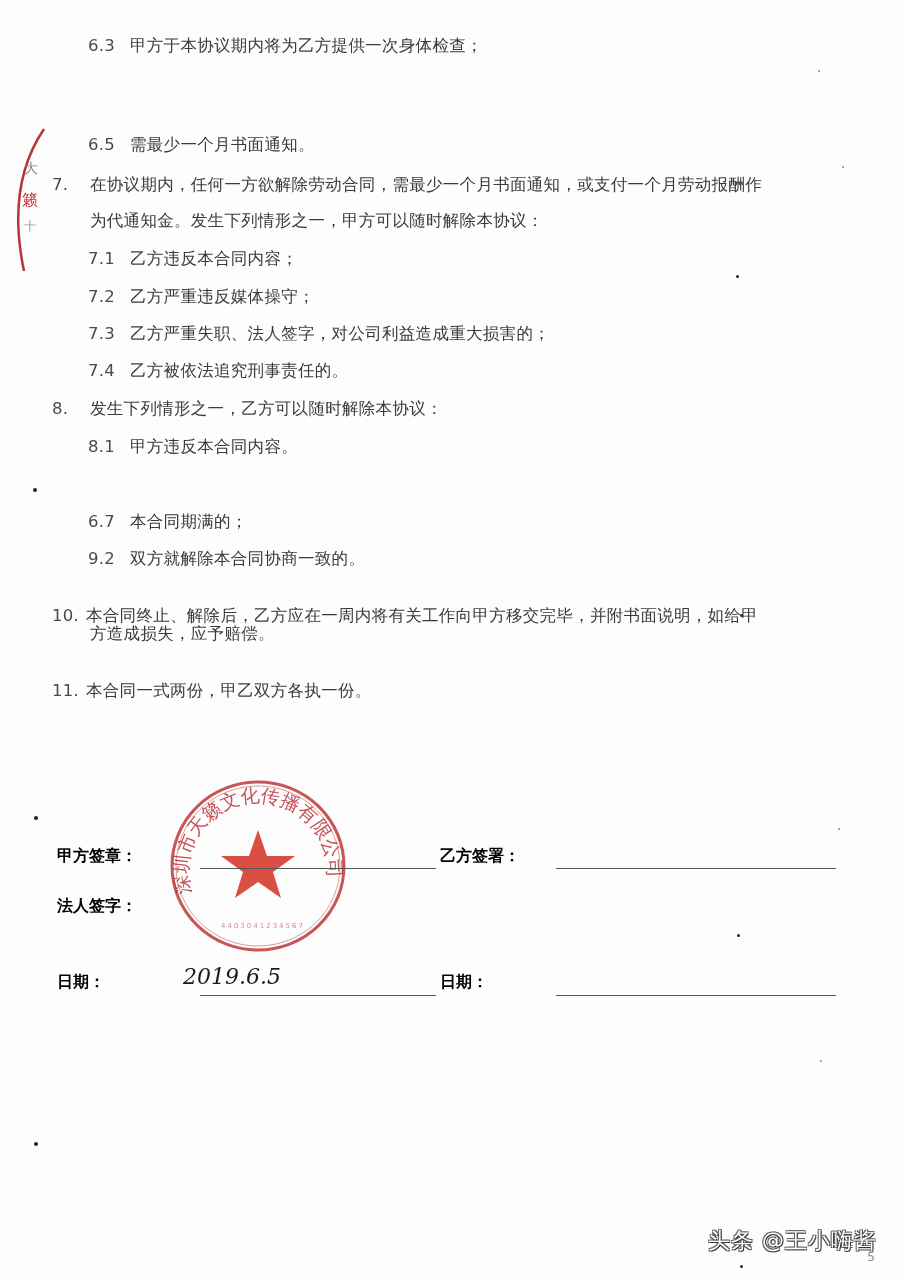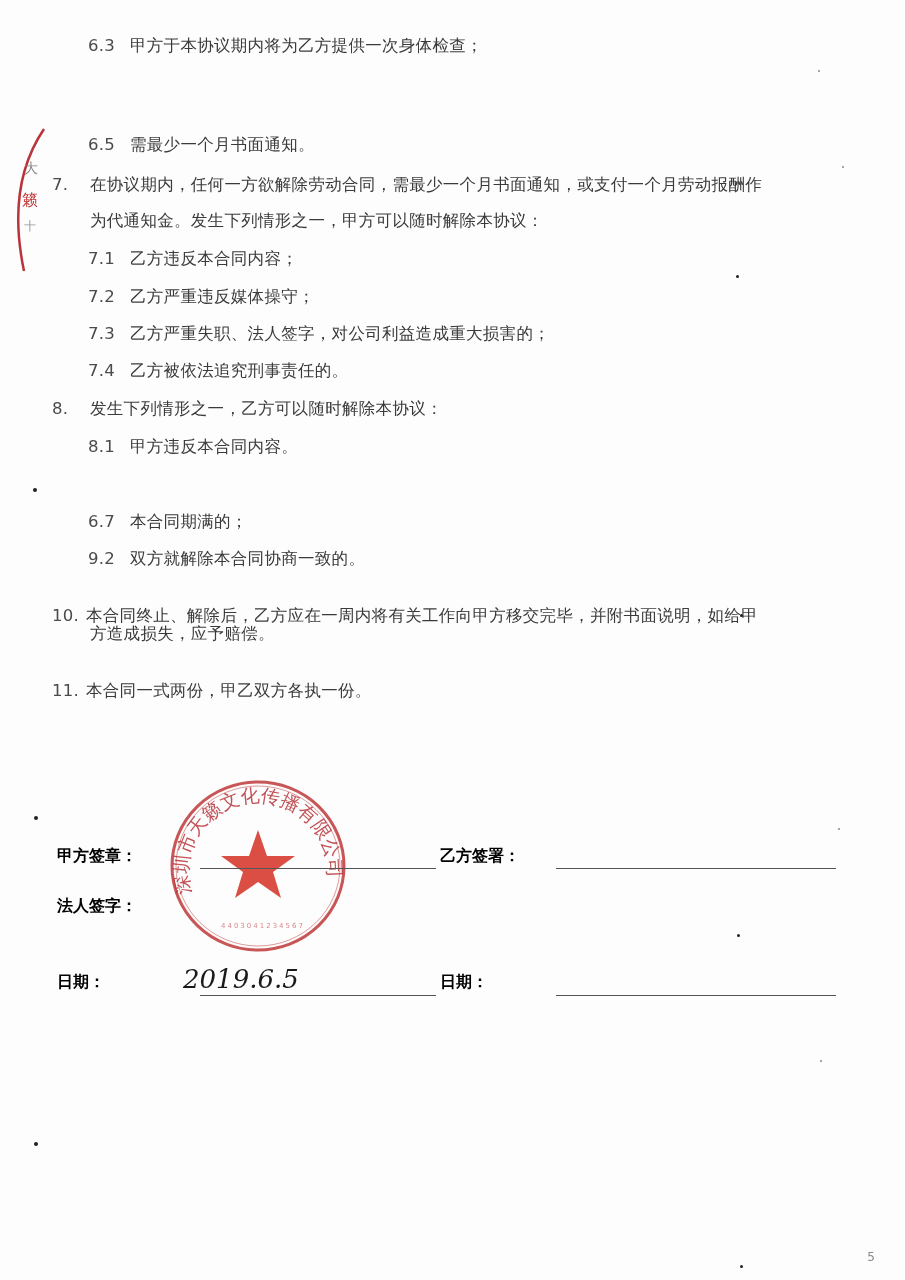--- a/index.html
+++ b/index.html
@@ -17,21 +17,21 @@
   .main.wide .num { width:34px;margin-top:20px; }
   .sig-label { position:absolute; font-size:16px; font-weight:bold; color:#000000; }
   .rule { position:absolute; height:1px; background:#555; }
   .dot { position:absolute; width:4px; height:4px; border-radius:50%; background:#222; }
   .dot.light { width:2px; height:2px; background:#888; }
   .watermark {
     position:absolute; right:28px; top:1226px; font-size:22px; color:#fff;
     text-shadow: 1px 1px 0 #333, -1px -1px 0 #666, 1px -1px 0 #555, -1px 1px 0 #555;
     letter-spacing:1px;
   }
-  .handwrite { position:absolute; font-family:"DejaVu Serif", serif; font-style:italic; font-size:26px; color:#1a1a1a; }
+  .handwrite { position:absolute; font-family:"DejaVu Serif", serif; font-style:italic; font-size:22px; color:#1a1a1a; }
   .pagenum { position:absolute; right:30px; top:1250px; font-size:12px; color:#888; }
 </style>
 </head>
 <body>
 
 <div class="page">
 
   <svg style="position:absolute;left:0;top:125px;" width="60" height="150" viewBox="0 0 60 150">
     <path d="M44 4 Q6 60 24 146" stroke="#b9343a" stroke-width="2.5" fill="none"></path>
     <text x="22" y="80" font-size="16" fill="#c0383a" font-family="DejaVu Sans, sans-serif">籁</text>
@@ -123,14 +123,15 @@
   <div class="dot" style="left:34px;top:1142px;"></div>
   <div class="dot" style="left:736px;top:275px;width:3px;height:3px;"></div>
   <div class="dot" style="left:740px;top:614px;width:3px;height:3px;"></div>
   <div class="dot" style="left:737px;top:934px;width:3px;height:3px;"></div>
   <div class="dot light" style="left:818px;top:70px;"></div>
   <div class="dot light" style="left:842px;top:166px;"></div>
   <div class="dot light" style="left:838px;top:828px;"></div>
   <div class="dot light" style="left:820px;top:1060px;"></div>
   <div class="dot" style="left:740px;top:1265px;width:3px;height:3px;"></div>
 
+  <div class="watermark">头条 @王小嗨酱</div>
   <div class="pagenum">5</div>
 </div>
 
 </body></html>

